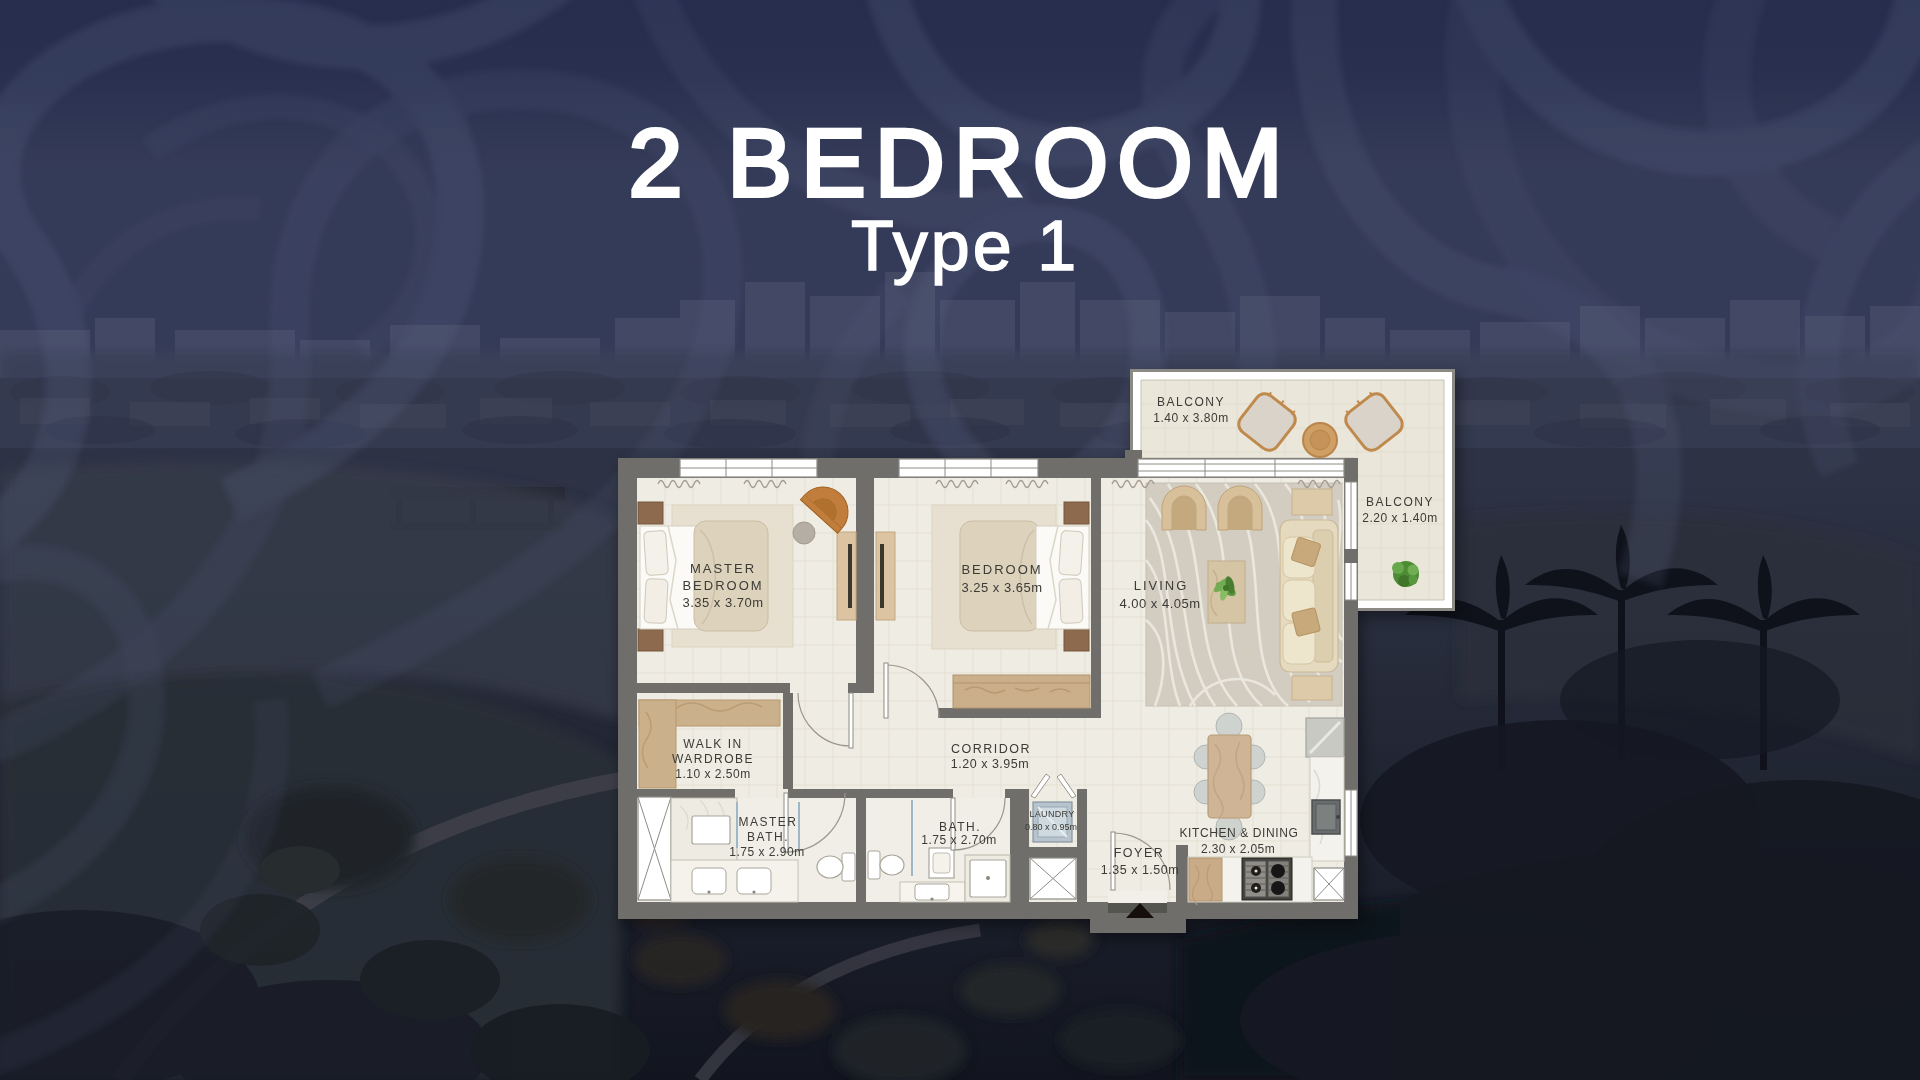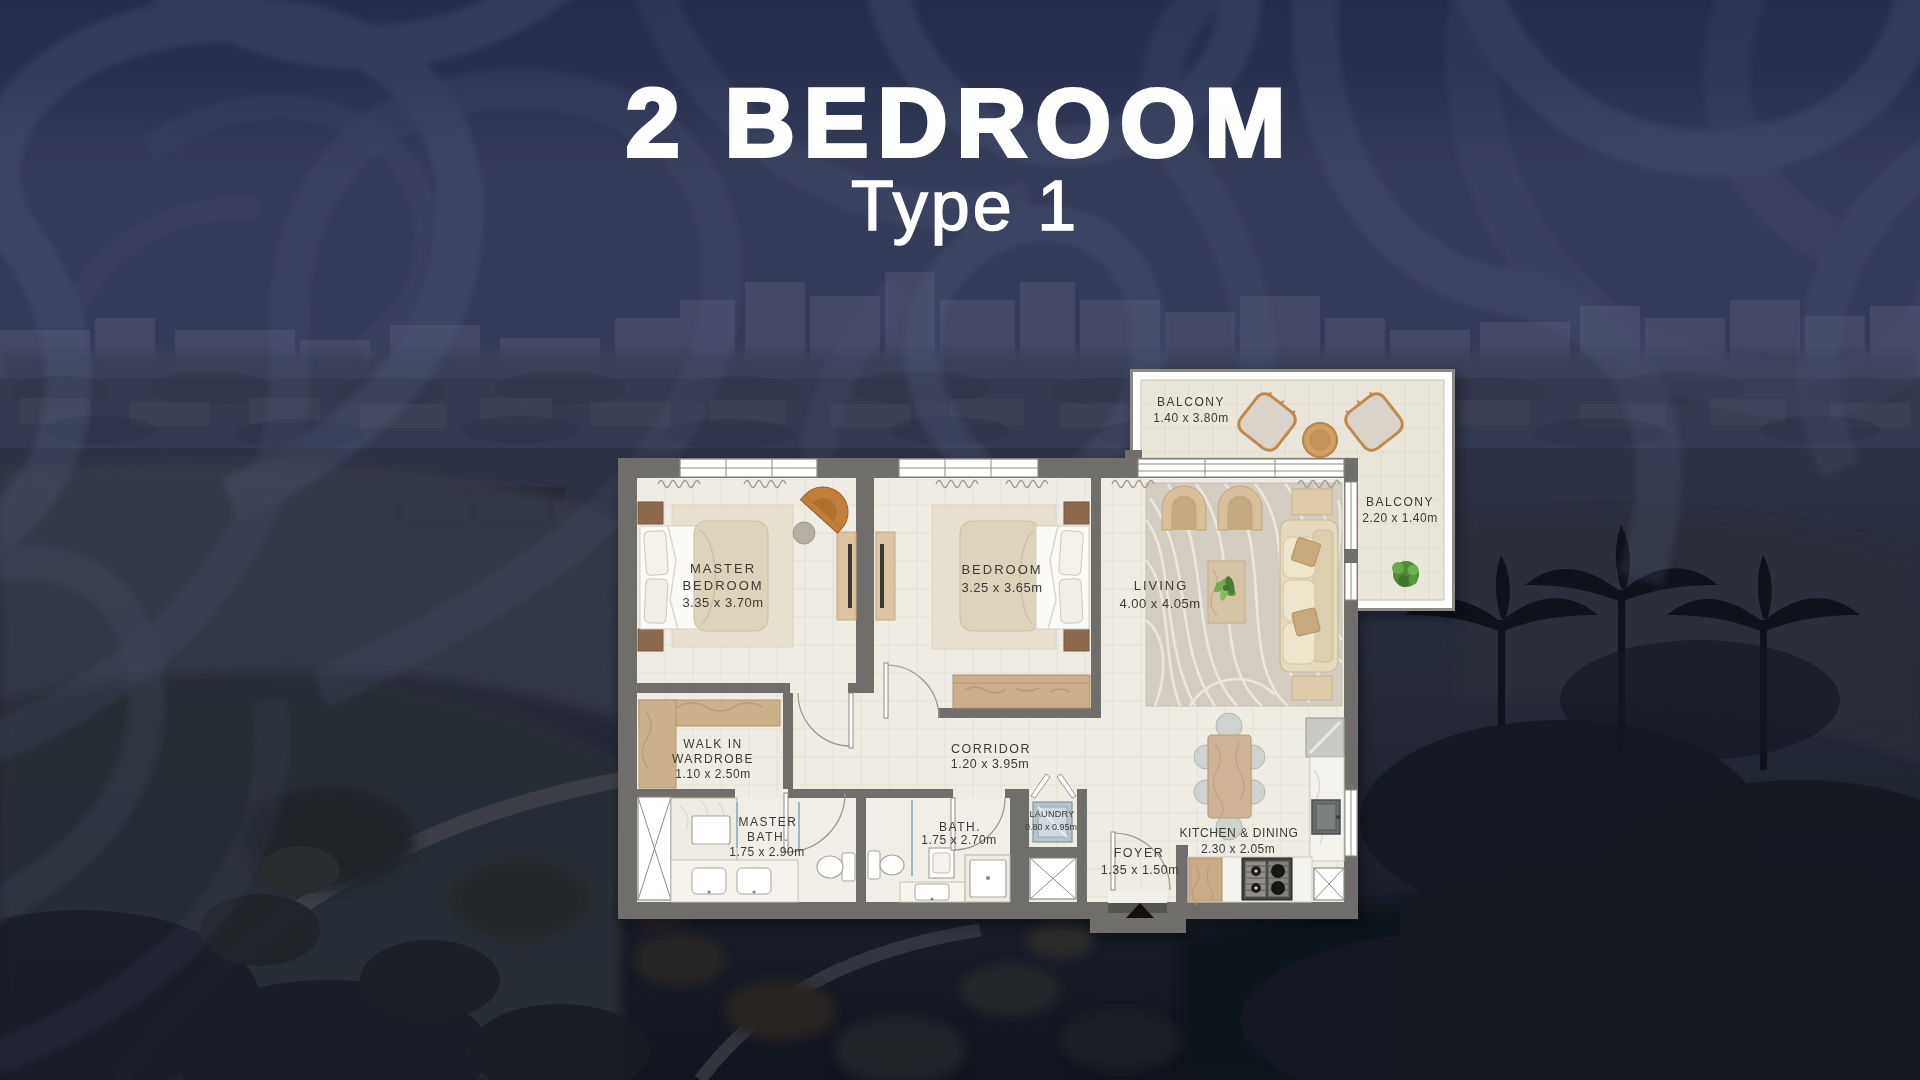--- a/index.html
+++ b/index.html
@@ -1,19 +1,19 @@
 <!DOCTYPE html>
 <html><head>
 <meta charset="utf-8">
 <style>
   html,body{margin:0;padding:0;width:1920px;height:1080px;overflow:hidden;background:#262c48;}
   .stage{position:relative;width:1920px;height:1080px;font-family:"Liberation Sans", sans-serif;}
   svg{position:absolute;left:0;top:0;}
   .title{position:absolute;left:0;top:74px;width:1920px;text-align:center;color:#ffffff;z-index:5;}
-  .title .big{font-size:97px;font-weight:bold;letter-spacing:9px;-webkit-text-stroke:4px #ffffff;line-height:1.0;}
+  .title .big{font-size:97px;font-weight:normal;letter-spacing:9px;-webkit-text-stroke:4px #ffffff;line-height:1.0;margin-top:40px;}
   .title .sub{font-size:70px;font-weight:normal;letter-spacing:3px;-webkit-text-stroke:1.5px #ffffff;line-height:1.0;margin-top:0;padding-left:10px;}
 </style>
 </head>
 <body>
 <div class="stage">
 <svg width="1920" height="1080" viewBox="0 0 1920 1080">
   <defs>
     <linearGradient id="sky" x1="0" y1="0" x2="0" y2="1">
       <stop offset="0" stop-color="#2b3253"></stop>
       <stop offset="0.18" stop-color="#2e3556"></stop>

